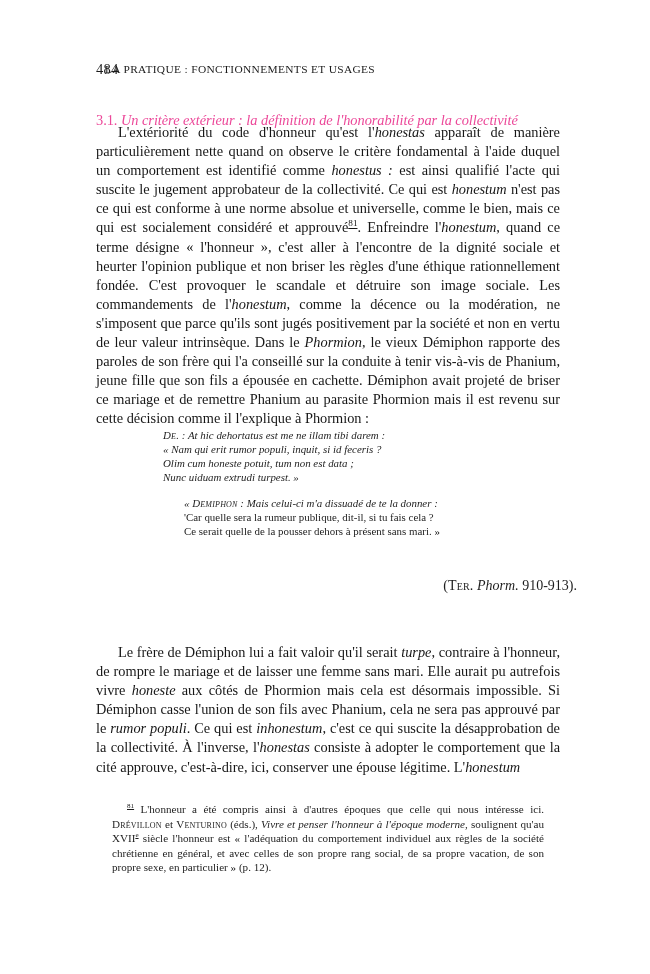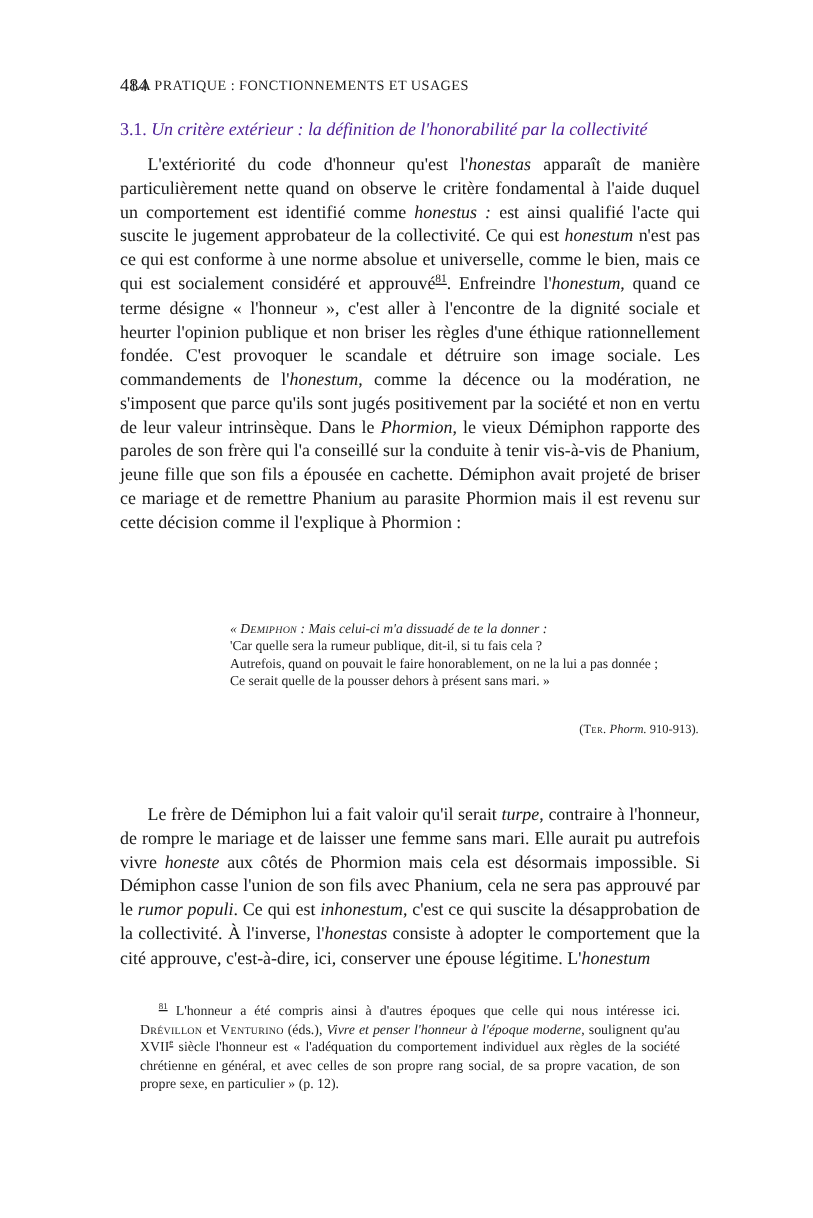--- a/index.html
+++ b/index.html
@@ -49,25 +49,25 @@
     font-variant: small-caps;
     letter-spacing: 0.35px;
     color: #1c1c1c;
     text-indent: 9px;
   }
 
   
   .section-heading {
     position: absolute;
     left: 96px;
-    top: 96px;
+    top: 112px;
     width: 466px;
     font-size: 14.4px;
     font-style: italic;
-    color: #4c1d95;
+    color: #ec4899;
     letter-spacing: -0.05px;
     white-space: nowrap;
   }
   .section-heading .num {
     font-style: normal;
   }
 
   
   .body-block {
     position: absolute;
@@ -115,25 +115,25 @@
   }
   .quote-fr .it { font-style: italic; }
   .sc {
     font-variant: small-caps;
     letter-spacing: 0.2px;
   }
 
   
   .citation {
     position: absolute;
-    left: 163px;
+    left: 181px;
     top: 578px;
     width: 396px;
     text-align: right;
-    font-size: 10px;
+    font-size: 14px;
     color: #1d1d1d;
   }
   .citation i { font-style: italic; }
 
   
   .footnote {
     position: absolute;
     left: 96px;
     top: 786px;
     width: 464px;
@@ -159,25 +159,30 @@
     <span class="num">3.1.</span>
     <span>Un critère extérieur : la définition de l'honorabilité par la collectivité</span>
   </div>
 
   <div class="body-block p1">
     <p>
       <span>L'extériorité du code d'honneur qu'est l'</span><i>honestas</i><span> apparaît de manière particulièrement nette quand on observe le critère fondamental à l'aide duquel un comportement est identifié comme </span><i>honestus :</i><span> est ainsi qualifié l'acte qui suscite le jugement approbateur de la collectivité. Ce qui est </span><i>honestum</i><span> n'est pas ce qui est conforme à une norme absolue et universelle, comme le bien, mais ce qui est socialement considéré et approuvé</span><sup>81</sup><span>. Enfreindre l'</span><i>honestum</i><span>, quand ce terme désigne « l'honneur », c'est aller à l'encontre de la dignité sociale et heurter l'opinion publique et non briser les règles d'une éthique rationnellement fondée. C'est provoquer le scandale et détruire son image sociale. Les commandements de l'</span><i>honestum</i><span>, comme la décence ou la modération, ne s'imposent que parce qu'ils sont jugés positivement par la société et non en vertu de leur valeur intrinsèque. Dans le </span><i>Phormion</i><span>, le vieux Démiphon rapporte des paroles de son frère qui l'a conseillé sur la conduite à tenir vis-à-vis de Phanium, jeune fille que son fils a épousée en cachette. Démiphon avait projeté de briser ce mariage et de remettre Phanium au parasite Phormion mais il est revenu sur cette décision comme il l'explique à Phormion :</span>
     </p>
   </div>
 
+  <div class="quote quote-latin">
+    <p class="ln"><span class="sc">De.</span><span> : At hic dehortatus est me ne illam tibi darem :</span></p>
+    <p class="ln">« Nam qui erit rumor populi, inquit, si id feceris ?</p>
+    <p class="ln">Olim cum honeste potuit, tum non est data ;</p>
+    <p class="ln">Nunc uiduam extrudi turpest. »</p>
+  </div>
 
   <div class="quote quote-fr">
     <p class="ln it"><span>« </span><span class="sc">Demiphon</span><span> : Mais celui-ci m'a dissuadé de te la donner :</span></p>
     <p class="ln">'Car quelle sera la rumeur publique, dit-il, si tu fais cela ?</p>
-    <p class="ln">Autrefois, quand on pouvait le faire honorablement, on ne la lui a pas donnée ;</p>
     <p class="ln">Ce serait quelle de la pousser dehors à présent sans mari. »</p>
   </div>
 
   <div class="citation">
     <span>(</span><span class="sc">Ter.</span><i> Phorm.</i><span> 910-913).</span>
   </div>
 
   <div class="body-block p2">
     <p>
       <span>Le frère de Démiphon lui a fait valoir qu'il serait </span><i>turpe</i><span>, contraire à l'honneur, de rompre le mariage et de laisser une femme sans mari. Elle aurait pu autrefois vivre </span><i>honeste</i><span> aux côtés de Phormion mais cela est désormais impossible. Si Démiphon casse l'union de son fils avec Phanium, cela ne sera pas approuvé par le </span><i>rumor populi</i><span>. Ce qui est </span><i>inhonestum</i><span>, c'est ce qui suscite la désapprobation de la collectivité. À l'inverse, l'</span><i>honestas</i><span> consiste à adopter le comportement que la cité approuve, c'est-à-dire, ici, conserver une épouse légitime. L'</span><i>honestum</i>

